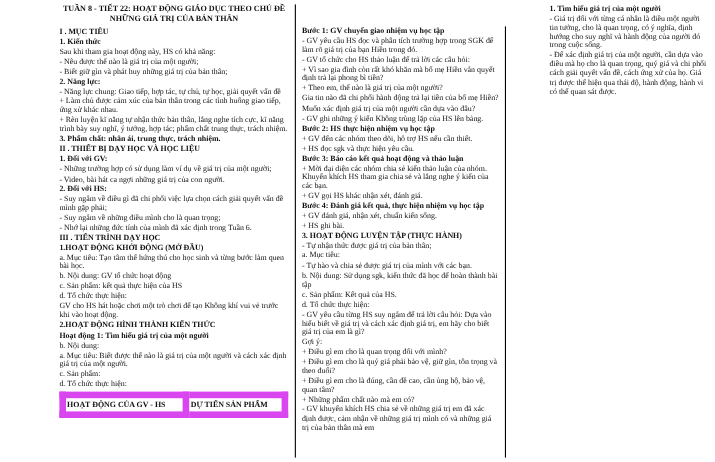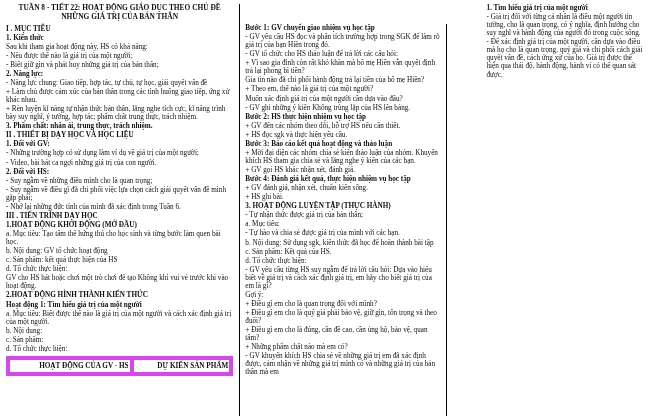--- a/index.html
+++ b/index.html
@@ -1,30 +1,30 @@
 <!DOCTYPE html>
 <html><head>
 <meta charset="utf-8">
 <style>
   html,body{margin:0;padding:0;background:#ffffff;}
   body{width:650px;height:420px;overflow:hidden;font-family:"Liberation Serif",serif;color:#111;}
   .page{width:650px;height:420px;position:relative;box-sizing:border-box;padding:4px 6px 0 6px;}
   .cols{display:flex;width:638px;height:412px;}
   .col{box-sizing:border-box;}
-  .col1{width:248px;padding-right:6px;border-right:1px solid #000;}
+  .col1{width:248px;padding-right:6px;border-right:1px solid #000;margin-left:48px;}
   .col2{width:218px;padding:0 5px;border-right:1px solid #000;margin-top:20px;}
   .col3{width:172px;padding-left:5px;margin-left:35px;}
   p{margin:0 0 1px 0;line-height:1.12;font-size:7.2px;}
   .t{font-size:7.2px;line-height:1.12;margin:0 0 1px 0;}
   .b{font-weight:bold;}
   .i{font-style:italic;}
   .center{text-align:center;}
   .sp{height:2px;}
   .tbl{width:100%;border-collapse:collapse;margin-top:3px;}
-  .tbl td{border:4px solid #d946ef;font-size:7.2px;font-weight:bold;text-align:right;padding:2px 1px;}
+  .tbl td{border:6px solid #d946ef;font-size:7.2px;font-weight:bold;text-align:left;padding:2px 1px;}
   .hdr{font-size:7.4px;}
 </style>
 </head>
 <body>
 
 <div class="page">
   <div class="cols">
 
     <div class="col col1">
       <p class="t b center hdr">TUẦN 8 - TIẾT 22: HOẠT ĐỘNG GIÁO DỤC THEO CHỦ ĐỀ</p>
@@ -38,53 +38,53 @@
       <p class="t b">2. Năng lực:</p>
       <p class="t">- Năng lực chung: Giao tiếp, hợp tác, tự chủ, tự học, giải quyết vấn đề</p>
       <p class="t">+ Làm chủ được cảm xúc của bản thân trong các tình huống giao tiếp, ứng xử khác nhau.</p>
       <p class="t">+ Rèn luyện kĩ năng tự nhận thức bản thân, lắng nghe tích cực, kĩ năng trình bày suy nghĩ, ý tưởng, hợp tác; phẩm chất trung thực, trách nhiệm.</p>
       <p class="t b">3. Phẩm chất: nhân ái, trung thực, trách nhiệm.</p>
       <p class="t b">II . THIẾT BỊ DẠY HỌC VÀ HỌC LIỆU</p>
       <p class="t b">1. Đối với GV:</p>
       <p class="t">- Những trường hợp có sử dụng làm ví dụ về giá trị của một người;</p>
       <p class="t">- Video, bài hát ca ngợi những giá trị của con người.</p>
       <p class="t b">2. Đối với HS:</p>
+      <p class="t">- Suy ngẫm về điều gì đã chi phối việc lựa chọn cách giải quyết vấn đề mình gặp phải;</p>
       <p class="t">- Suy ngẫm về những điều mình cho là quan trọng;</p>
-      <p class="t">- Suy ngẫm về điều gì đã chi phối việc lựa chọn cách giải quyết vấn đề mình gặp phải;</p>
       <p class="t">- Nhớ lại những đức tính của mình đã xác định trong Tuần 6.</p>
       <p class="t b">III . TIẾN TRÌNH DẠY HỌC</p>
       <p class="t b">1.HOẠT ĐỘNG KHỞI ĐỘNG (MỞ ĐẦU)</p>
       <p class="t">a. Mục tiêu: Tạo tâm thế hứng thú cho học sinh và từng bước làm quen bài học.</p>
       <p class="t">b. Nội dung: GV tổ chức hoạt động</p>
       <p class="t">c. Sản phẩm: kết quả thực hiện của HS</p>
       <p class="t">d. Tổ chức thực hiện:</p>
       <p class="t">GV cho HS hát hoặc chơi một trò chơi để tạo Không khí vui vẻ trước khi vào hoạt động.</p>
       <p class="t b">2.HOẠT ĐỘNG HÌNH THÀNH KIẾN THỨC</p>
       <p class="t b">Hoạt động 1: Tìm hiểu giá trị của một người</p>
+      <p class="t">b. Nội dung:</p>
       <p class="t">a. Mục tiêu: Biết được thế nào là giá trị của một người và cách xác định giá trị của một người.</p>
-      <p class="t">b. Nội dung:</p>
       <p class="t">c. Sản phẩm:</p>
       <p class="t">d. Tổ chức thực hiện:</p>
       <table class="tbl">
         <tbody>
             <tr>
           <td>HOẠT ĐỘNG CỦA GV - HS</td>
-          <td>DỰ KIẾN SẢN PHẨM</td>
+          <td>DỰ TIẾN SẢN PHẨM</td>
         </tr>
       </tbody>
         </table>
     </div>
 
     <div class="col col2">
       <p class="t b">Bước 1: GV chuyển giao nhiệm vụ học tập</p>
       <p class="t">- GV yêu cầu HS đọc và phân tích trường hợp trong SGK để làm rõ giá trị của bạn Hiền trong đó.</p>
       <p class="t">- GV tổ chức cho HS thảo luận để trả lời các câu hỏi:</p>
       <p class="t">+ Vì sao gia đình còn rất khó khăn mà bố mẹ Hiền vẫn quyết định trả lại phong bì tiền?</p>
+      <p class="t">+ Theo em, thế nào là giá trị của một người?</p>
       <p class="t">Gia tin nào đã chi phối hành động trả lại tiền của bố mẹ Hiền?</p>
-      <p class="t">+ Theo em, thế nào là giá trị của một người?</p>
       <p class="t">Muốn xác định giá trị của một người cần dựa vào đâu?</p>
       <p class="t">- GV ghi những ý kiến Không trùng lặp của HS lên bảng.</p>
       <p class="t b">Bước 2: HS thực hiện nhiệm vụ học tập</p>
       <p class="t">+ GV đến các nhóm theo dõi, hỗ trợ HS nếu cần thiết.</p>
       <p class="t">+ HS đọc sgk và thực hiện yêu cầu.</p>
       <p class="t b">Bước 3: Báo cáo kết quả hoạt động và thảo luận</p>
       <p class="t">+ Mời đại diện các nhóm chia sẻ kiến thảo luận của nhóm. Khuyến khích HS tham gia chia sẻ và lắng nghe ý kiến của các bạn.</p>
       <p class="t">+ GV gọi HS khác nhận xét, đánh giá.</p>
       <p class="t b">Bước 4: Đánh giá kết quả, thực hiện nhiệm vụ học tập</p>
       <p class="t">+ GV đánh giá, nhận xét, chuẩn kiến sống.</p>

